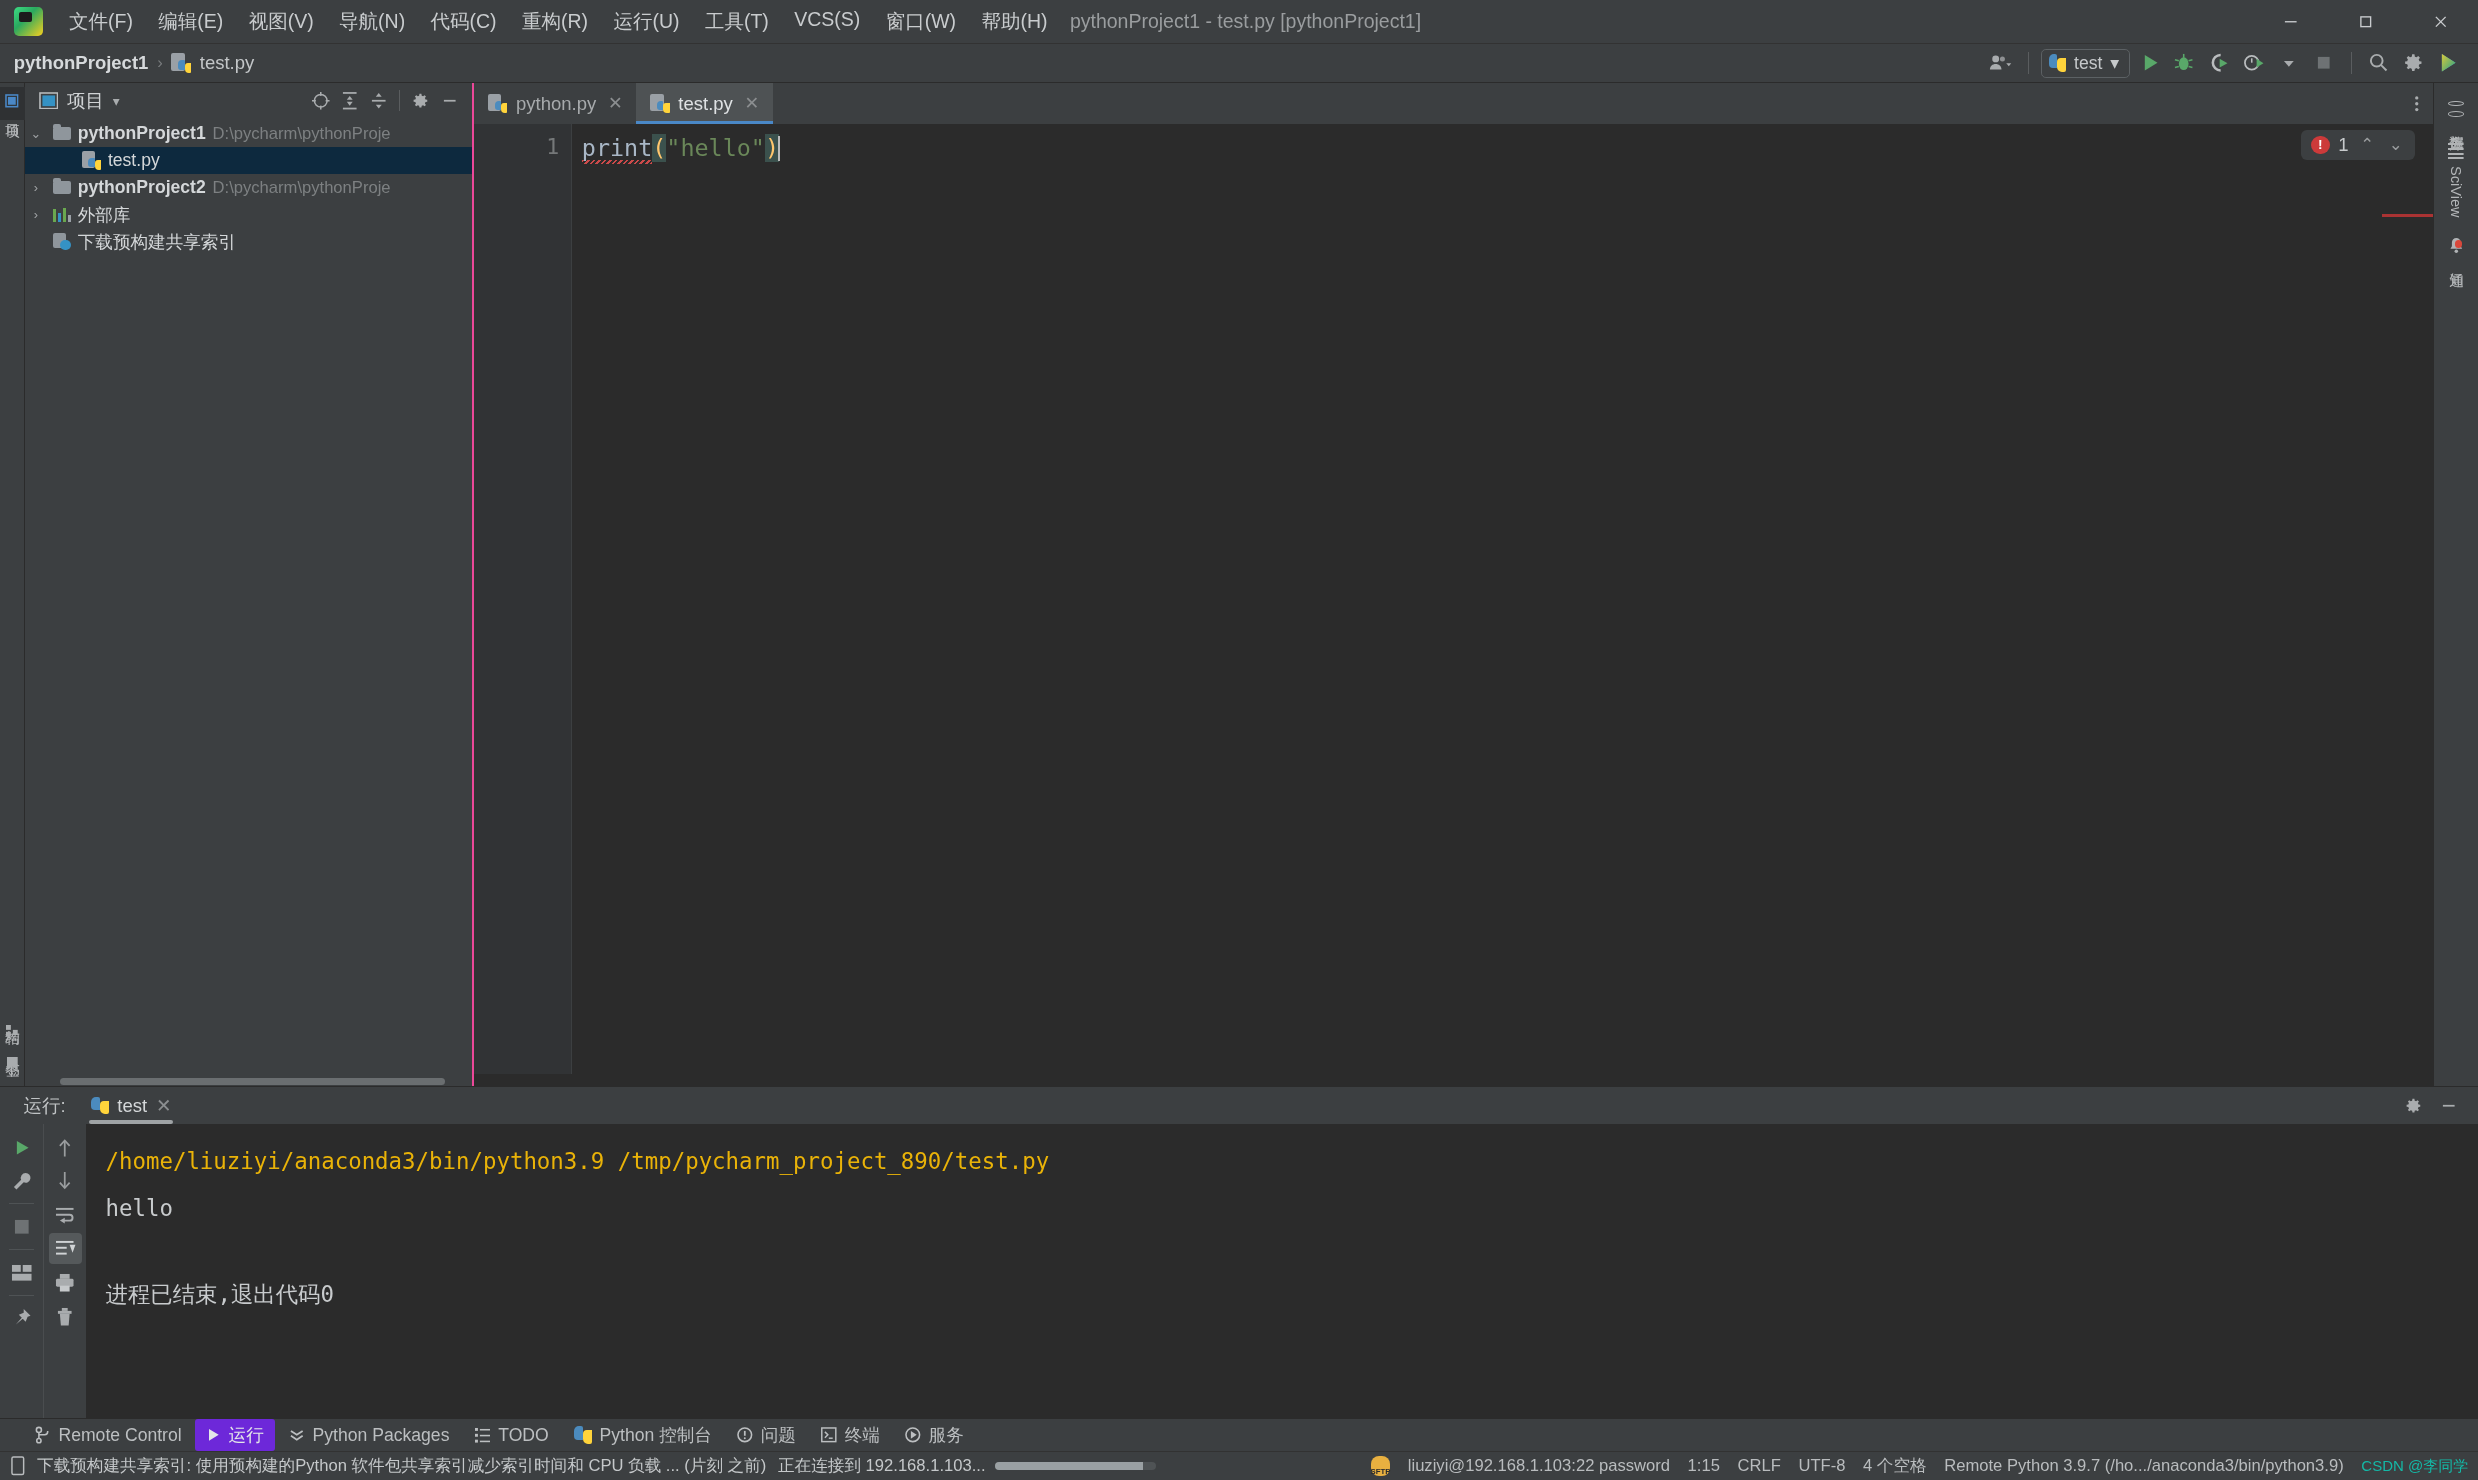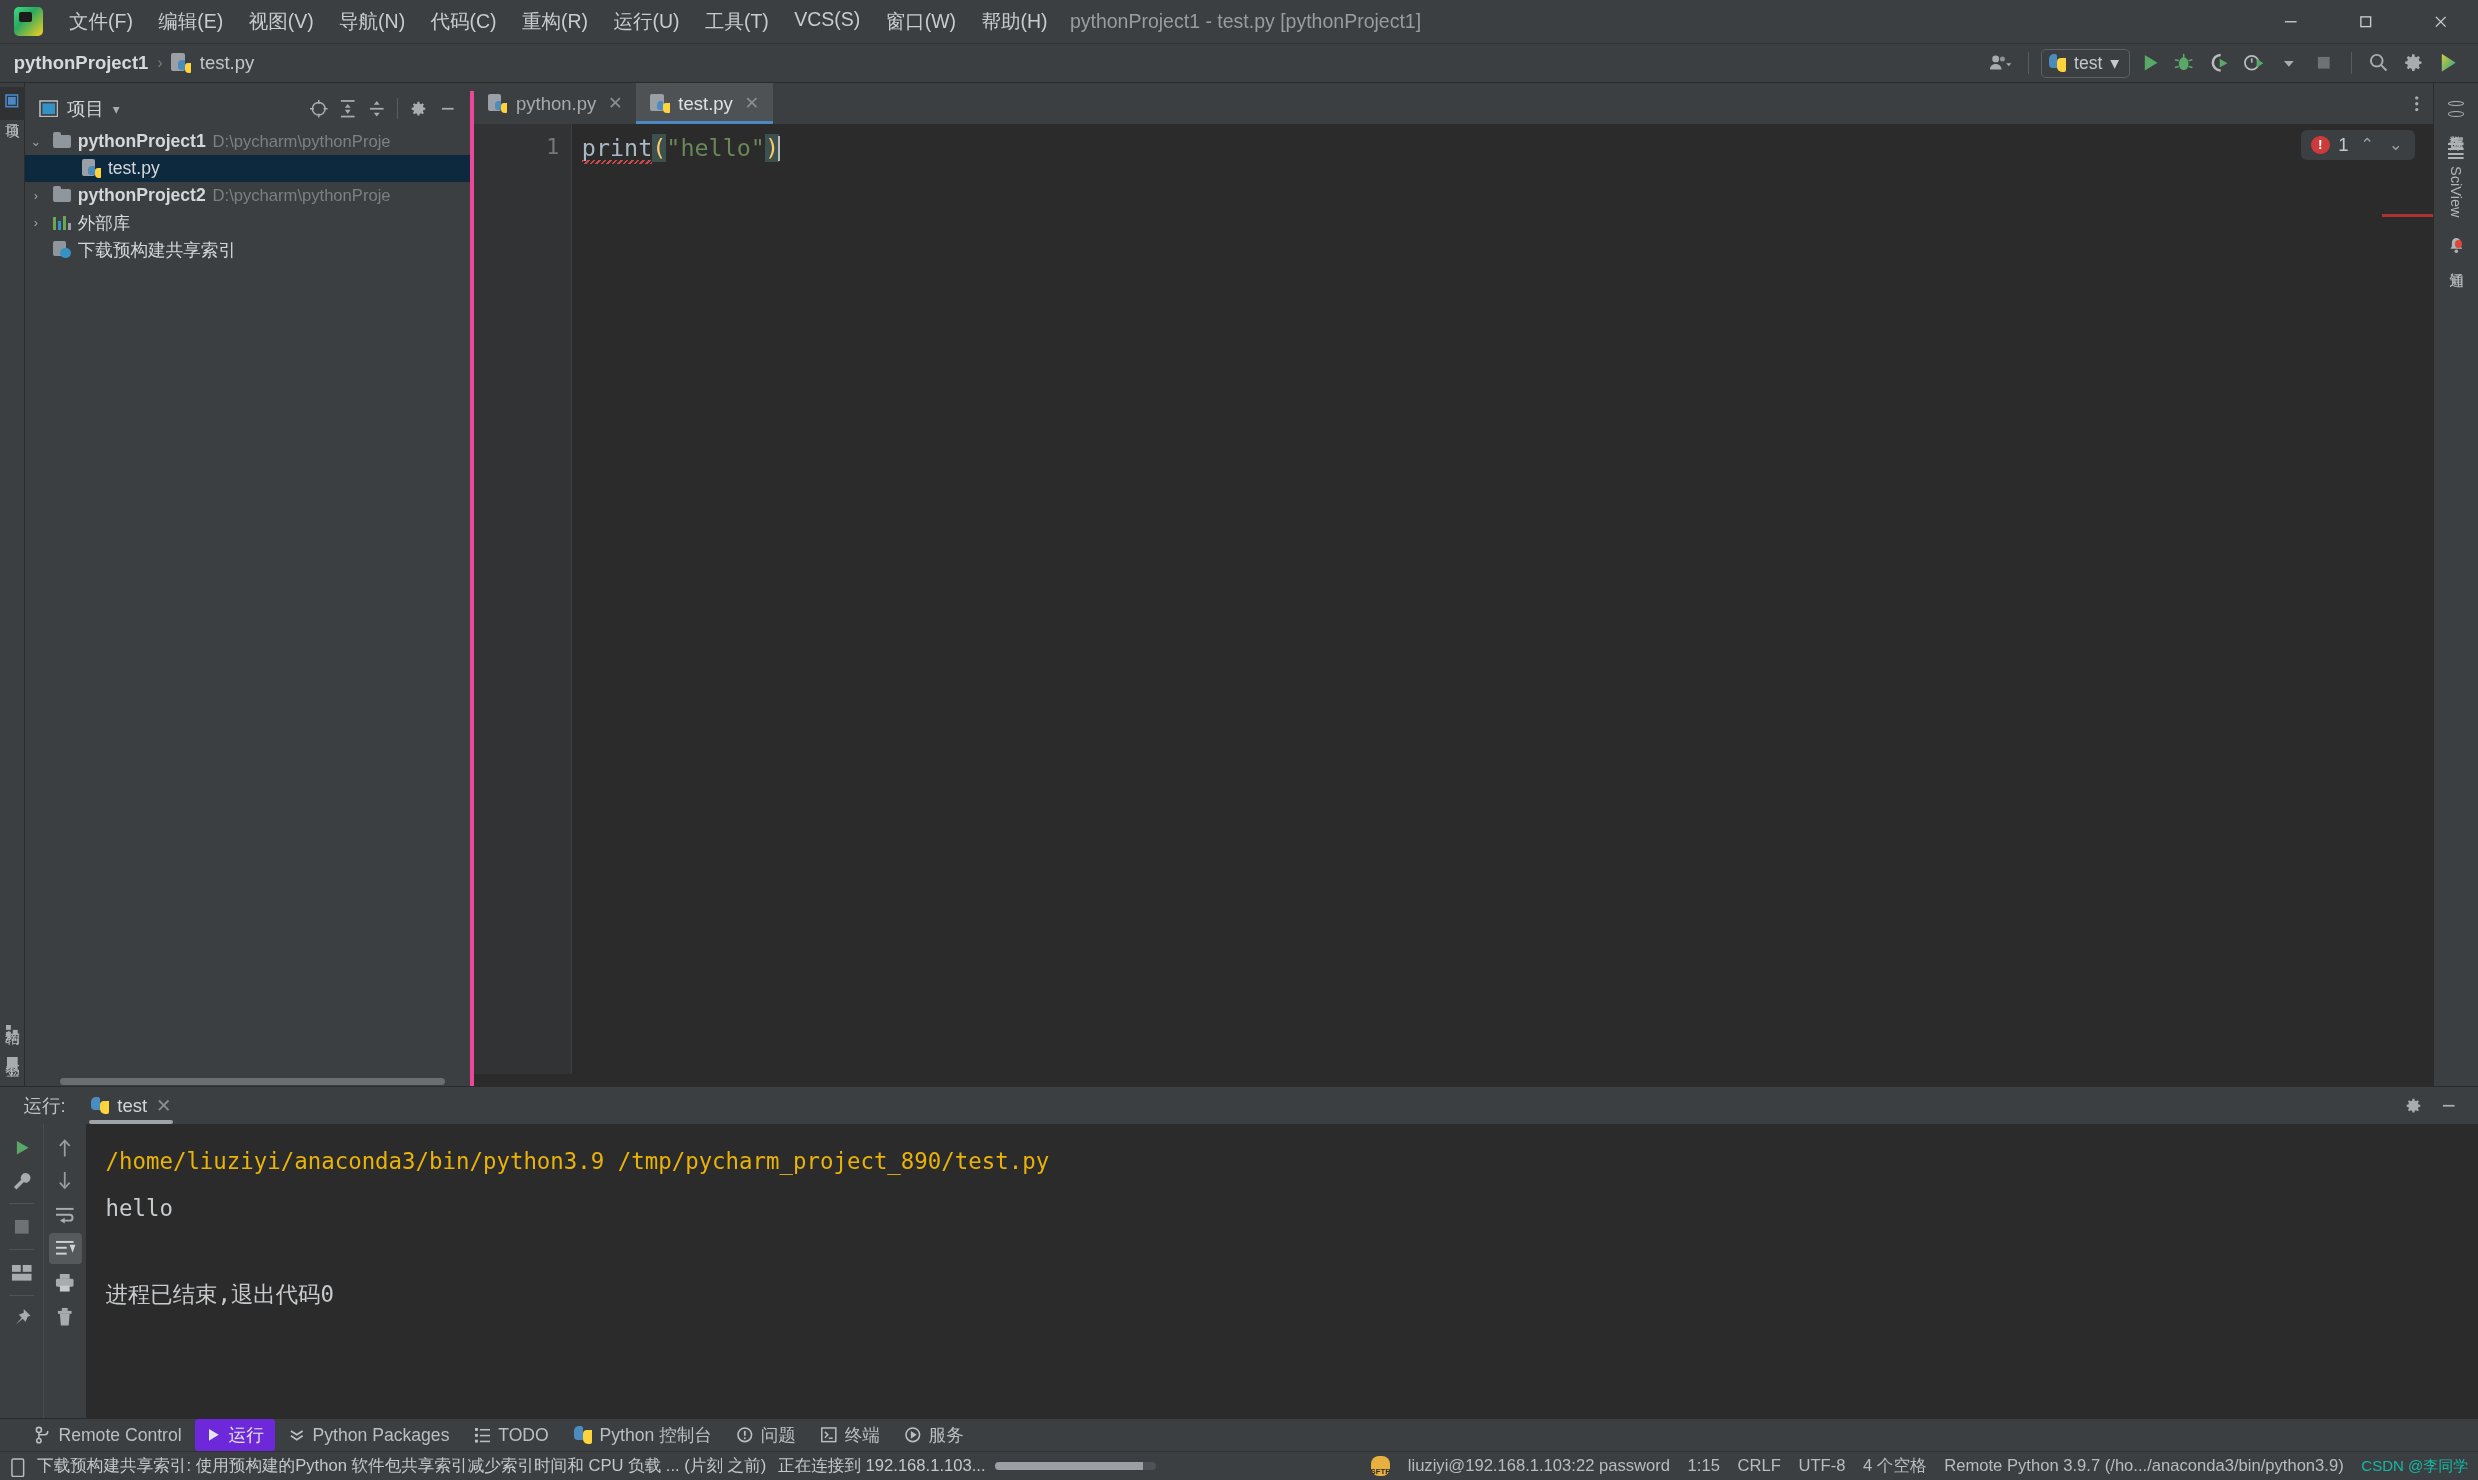--- a/index.html
+++ b/index.html
@@ -112,22 +112,21 @@
     padding: 6.8px 3.9px; display: flex; align-items: center; gap: 5.9px;
     white-space: nowrap;
   }
   .rail-btn.active { background: #2f3133; }
   .rail-bottom { margin-top: auto; display: flex; flex-direction: column; align-items: center; padding-bottom: 7.8px; }
 
   
   .projectpane {
     width: 449px; flex: none; background: #3c3f41;
     display: flex; flex-direction: column;
-    border-right: 4px solid #ec4899;
-    margin-top: 8px;
+    border-right: 2px solid #ec4899;
   }
   .pp-header {
     height: 35px; flex: none; display: flex; align-items: center;
     padding: 0 8.8px 0 13.7px; gap: 8.8px;
   }
   .pp-title { font-size: 18.5px; color: #d0d3d5; }
   .pp-tools { margin-left: auto; display: flex; align-items: center; gap: 2px; }
   .pp-tool {
     width: 27px; height: 25px; display: flex; align-items: center; justify-content: center;
     color: #a9acae; border-radius: 2.9px;
@@ -299,21 +298,21 @@
     white-space: nowrap;
   }
   .bb-item.active { background: #6d28d9; color: #e3e6e8; }
 
   
   .statusbar {
     height: 29px; flex: none; background: #3c3f41;
     display: flex; align-items: center; padding: 0 9.8px; gap: 13.7px;
     font-size: 16.6px; color: #b9bcbe; border-top: 1px solid #323232;
   }
-  .sb-left { display: flex; align-items: flex-end; gap: 11.7px; min-width: 0; }
+  .sb-left { display: flex; align-items: center; gap: 11.7px; min-width: 0; }
   .sb-msg { color: #c5c8ca; white-space: nowrap; }
   .sb-progress-wrap { display: flex; align-items: center; gap: 9.8px; }
   .sb-progress { width: 161px; height: 8.8px; background: #4f5355; border-radius: 4.9px; overflow: hidden; }
   .sb-progress i { display: block; height: 100%; width: 92%; background: #9aa0a3; }
   .sb-right { margin-left: auto; display: flex; align-items: center; gap: 17.6px; white-space: nowrap; }
   .sftp-icon {
     width: 19.5px; height: 19.5px; background: #e8b040; border-radius: 8px;
     color: #2b2b2b; font-size: 7.8px; font-weight: bold;
     display: flex; align-items: flex-end; justify-content: center; flex: none;
   }

